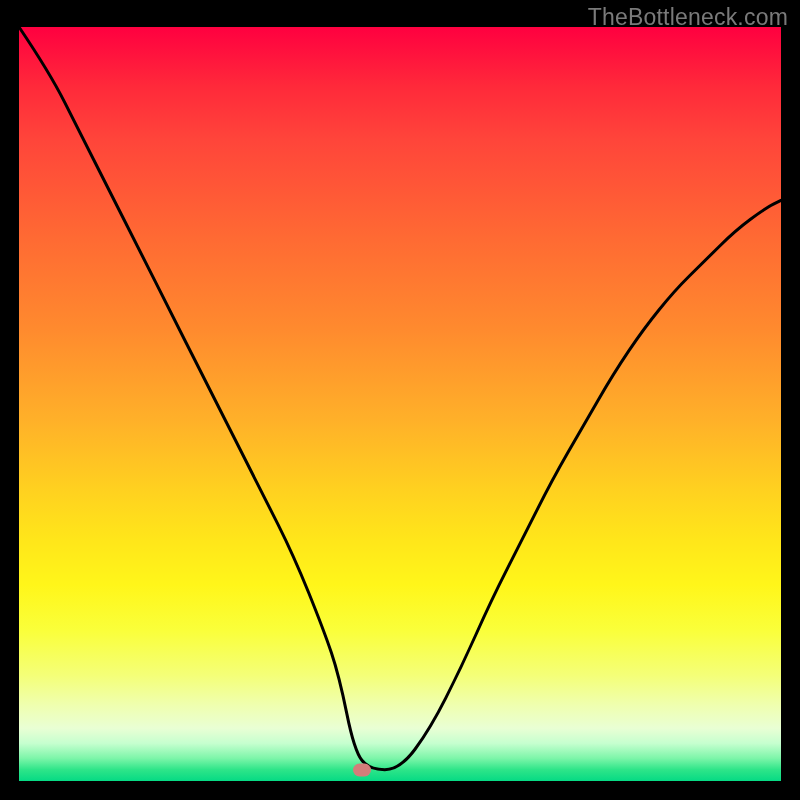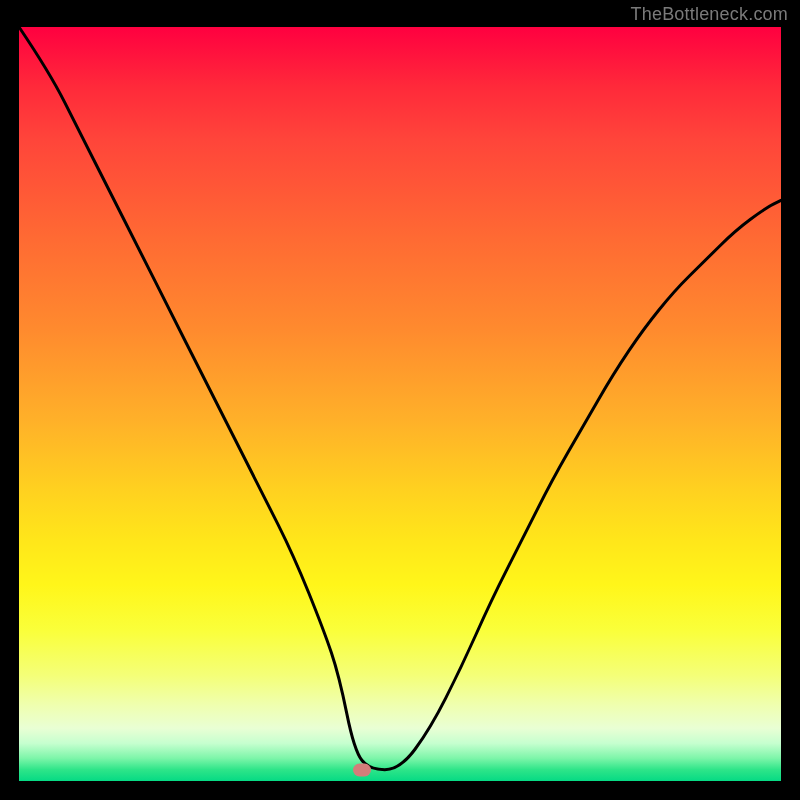--- a/index.html
+++ b/index.html
@@ -15,21 +15,21 @@
     position: relative;
     width: 800px;
     height: 800px;
     background: #000;
   }
   .watermark {
     position: absolute;
     top: 4px;
     right: 12px;
     color: #7a7a7a;
-    font-size: 18px;
+    font-size: 23px;
     font-weight: 500;
     letter-spacing: 0.2px;
     user-select: none;
   }
   .plot-area {
     position: absolute;
     left: 19px;
     top: 27px;
     width: 762px;
     height: 754px;

